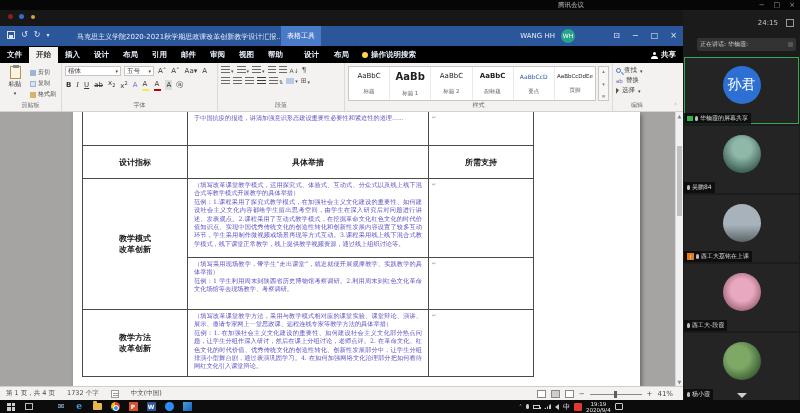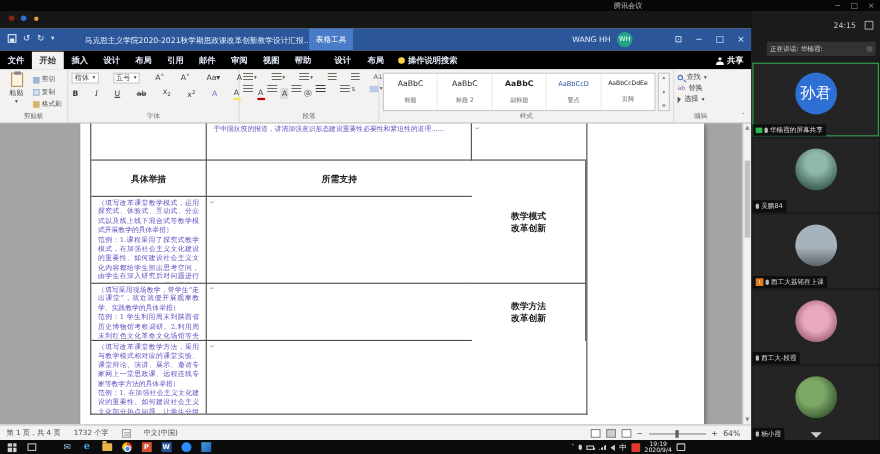--- a/index.html
+++ b/index.html
@@ -48,21 +48,21 @@
 .paste-big{width:24px;display:flex;flex-direction:column;align-items:center;font-size:6.5px;gap:1px;}
 .clip-ic{width:11px;height:13px;background:#fdf3e0;border:1px solid #b09257;position:relative;}
 .clip-ic::before{content:"";position:absolute;left:2px;top:-2px;width:6px;height:3px;background:#8a8a8a;}
 .mini-col{display:flex;flex-direction:column;gap:2px;font-size:6px;color:#555;padding-top:2px;}
 .mini-item{display:flex;gap:2px;align-items:center;white-space:nowrap;}
 .sq{display:inline-block;width:6px;height:6px;background:#c9c7c5;}
 .sq.scis{background:#9db6d8;}
 .sq.copy{background:#d8e3f2;border:1px solid #9db6d8;}
 .sq.brush{background:#d8b46a;}
 .rg-font{width:156px;display:flex;flex-direction:column;gap:2px;}
-.frow{display:flex;align-items:center;gap:13px;}
+.frow{display:flex;align-items:center;gap:3px;}
 .combo{background:#fff;border:1px solid #c8c6c4;font-size:6.5px;padding:0 2px;display:flex;align-items:center;gap:3px;height:10px;}
 .combo .cv{white-space:nowrap;}
 .fbtn{font-size:7px;color:#3b3a39;padding:0 1px;line-height:10px;white-space:nowrap;}
 .fbtn.b{font-weight:bold;}
 .fbtn.i{font-style:italic;font-family:"DejaVu Serif",serif;}
 .fbtn.u{text-decoration:underline;}
 .fbtn.strike{text-decoration:line-through;}
 .fbtn sub,.fbtn sup{font-size:5px;}
 .cbar{display:inline-block;width:7px;height:2px;vertical-align:-1px;}
 .rg-para{width:127px;display:flex;flex-direction:column;gap:3px;}
@@ -341,20 +341,24 @@
         </div>
         <span class="glabel">段落</span>
       </div>
 
       <div class="rg rg-styles">
         <div class="stybox">
           <div class="sty s0">
               <span class="pv">AaBbC</span>
               <span class="nm">标题</span>
             </div>
+          <div class="sty s1">
+              <span class="pv">AaBb</span>
+              <span class="nm">标题 1</span>
+            </div>
           <div class="sty s2">
               <span class="pv">AaBbC</span>
               <span class="nm">标题 2</span>
             </div>
           <div class="sty s3">
               <span class="pv">AaBbC</span>
               <span class="nm">副标题</span>
             </div>
           <div class="sty s4">
               <span class="pv">AaBbCcD</span>
@@ -395,20 +399,21 @@
 
     <div class="docarea">
       <div class="page">
         <div class="dtable">
           <div class="tc"></div>
           <div class="tc doc-violet cellpad">于中国抗疫的报道，讲清加强意识形态建设重要性必要性和紧迫性的道理......</div>
           <div class="tc lastcol">
               <span class="pmark">↵</span>
             </div>
 
+          <div class="tc hdr">设计指标</div>
           <div class="tc hdr">具体举措</div>
           <div class="tc hdr lastcol">所需支持</div>
 
           <div class="tc rowlbl span2">
             <span>教学模式</span>
             <span>改革创新</span>
           </div>
           <div class="tc cellpad">
             <div class="doc-violet">（填写改革课堂教学模式，运用探究式、体验式、互动式、分众式以及线上线下混合式等教学模式开展教学的具体举措）</div>
             <div class="doc-violet">范例：1.课程采用了探究式教学模式，在加强社会主义文化建设的重要性、如何建设社会主义文化内容都给学生留出思考空间，由学生在深入研究后对问题进行讲述、发表观点。2.课程采用了互动式教学模式，在挖掘革命文化红色文化的时代价值知识点、实现中国优秀传统文化的创造性转化和创新性发展内容设置了较多互动环节，学生采用制作微视频或场景再现等方式互动。3.课程采用线上线下混合式教学模式，线下课堂正常教学，线上提供教学视频资源，通过线上组织讨论等。</div>
@@ -452,21 +457,21 @@
       <span>中文(中国)</span>
       <div class="sb-right">
         <span class="vmode"></span>
         <span class="vmode sel"></span>
         <span class="vmode"></span>
         <span class="zl">−</span>
         <span class="zoomline">
             <span class="zoomthumb"></span>
           </span>
         <span class="zl">+</span>
-        <span class="zl">64%</span>
+        <span class="zl">41%</span>
       </div>
     </div>
   </div>
 
   <div class="taskbar">
     <span class="tb-ic" style="margin-left:2px;">
         <span class="win-logo">
           <span></span>
           <span></span>
           <span></span>

